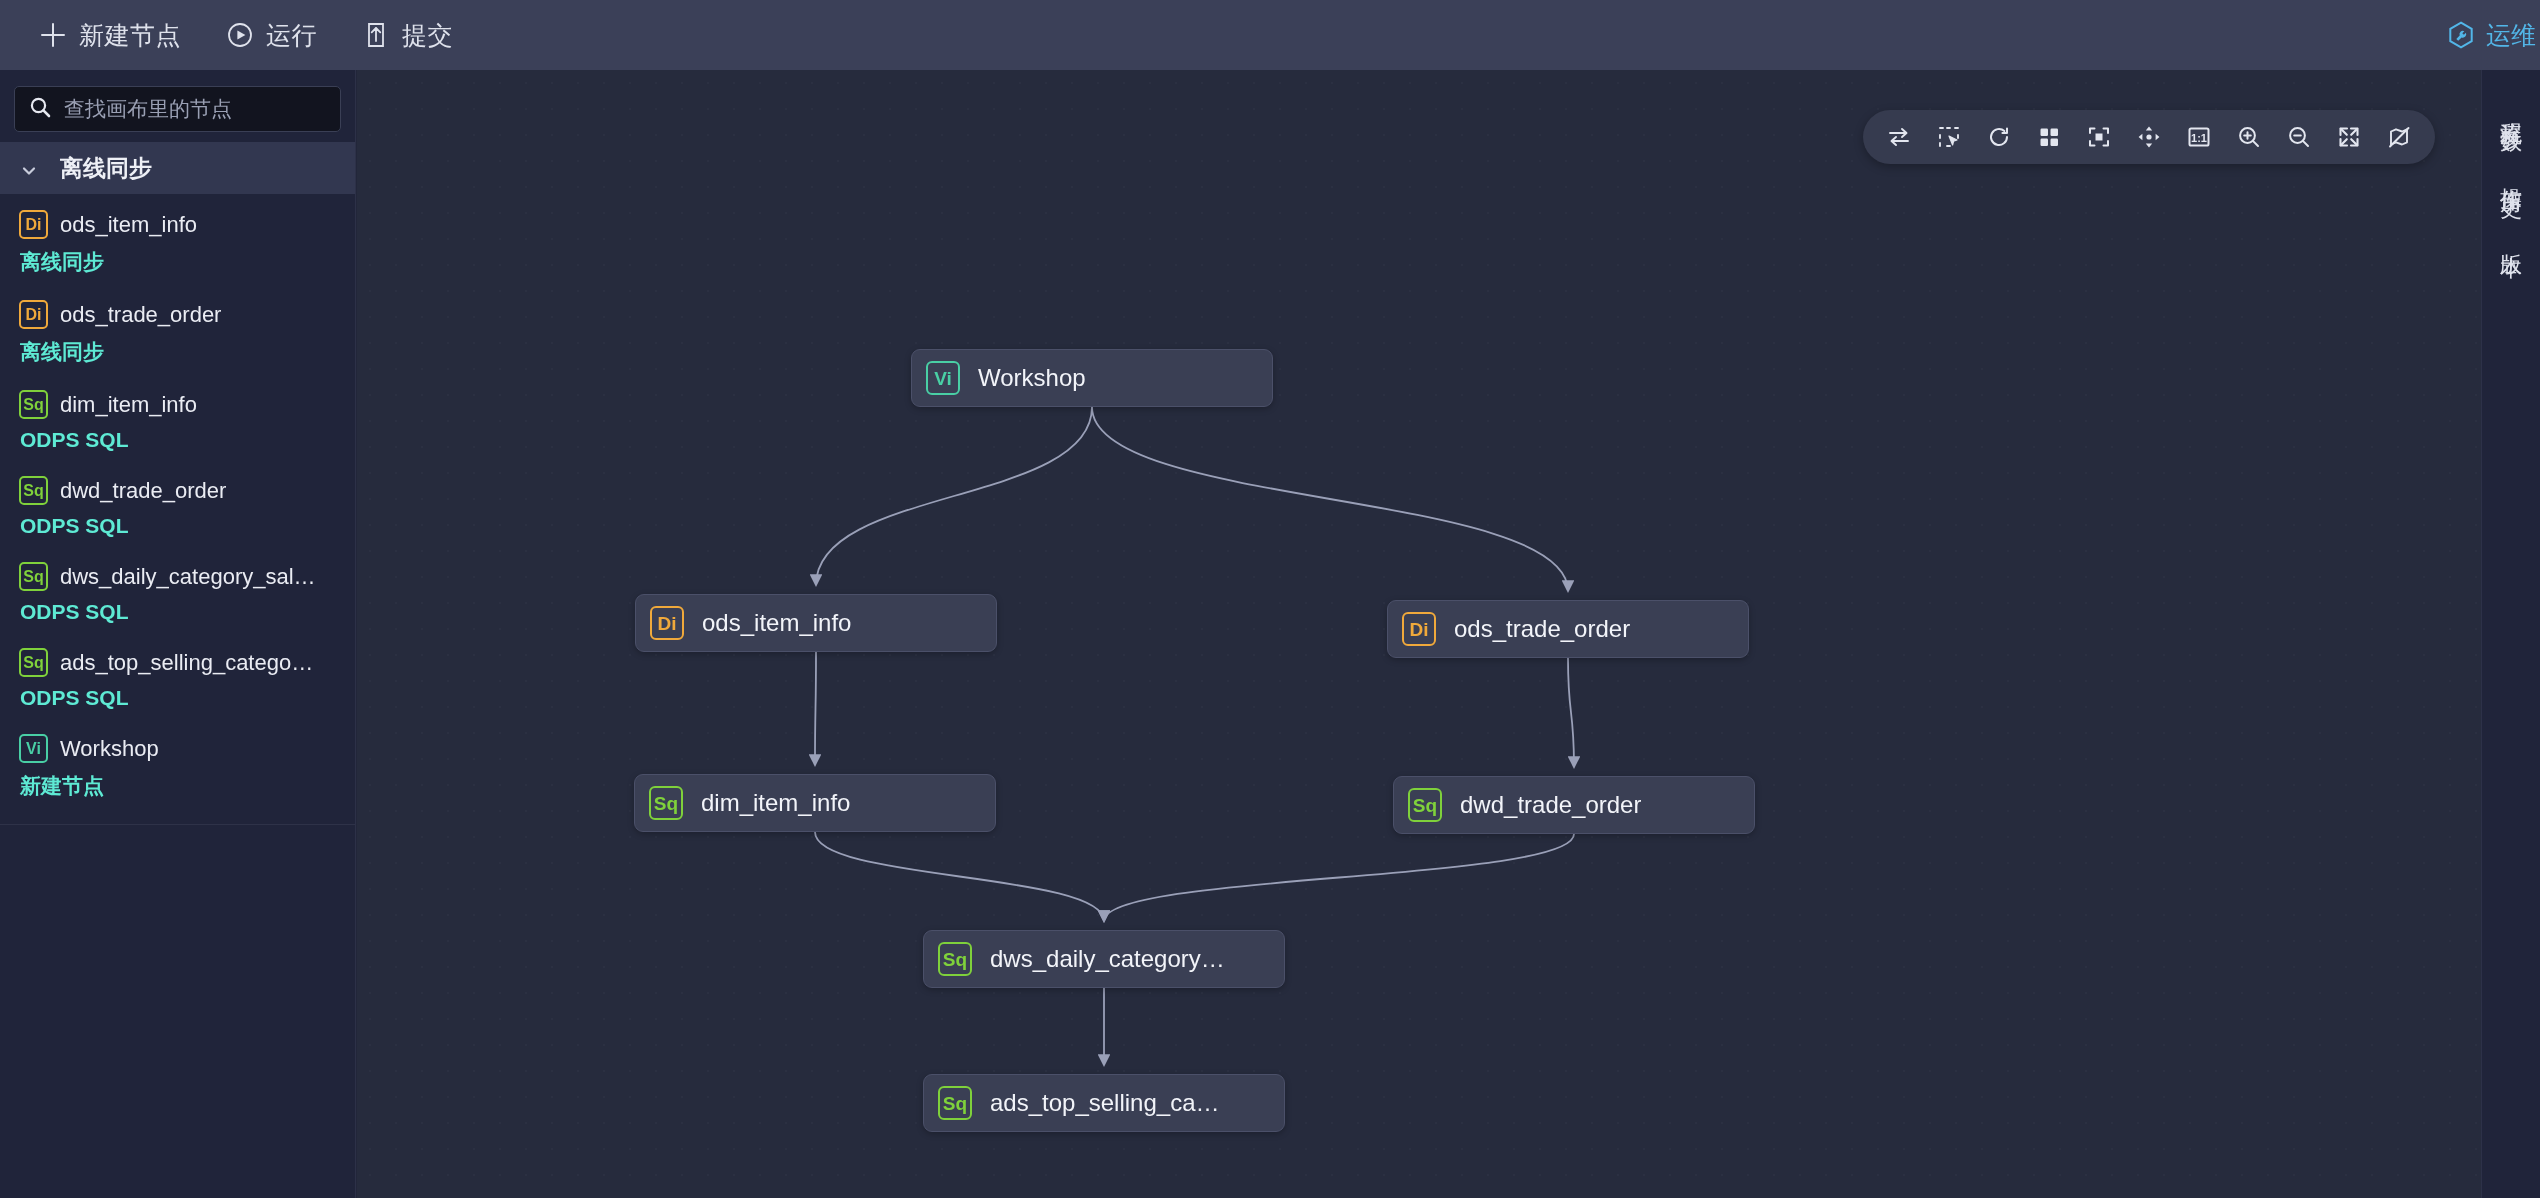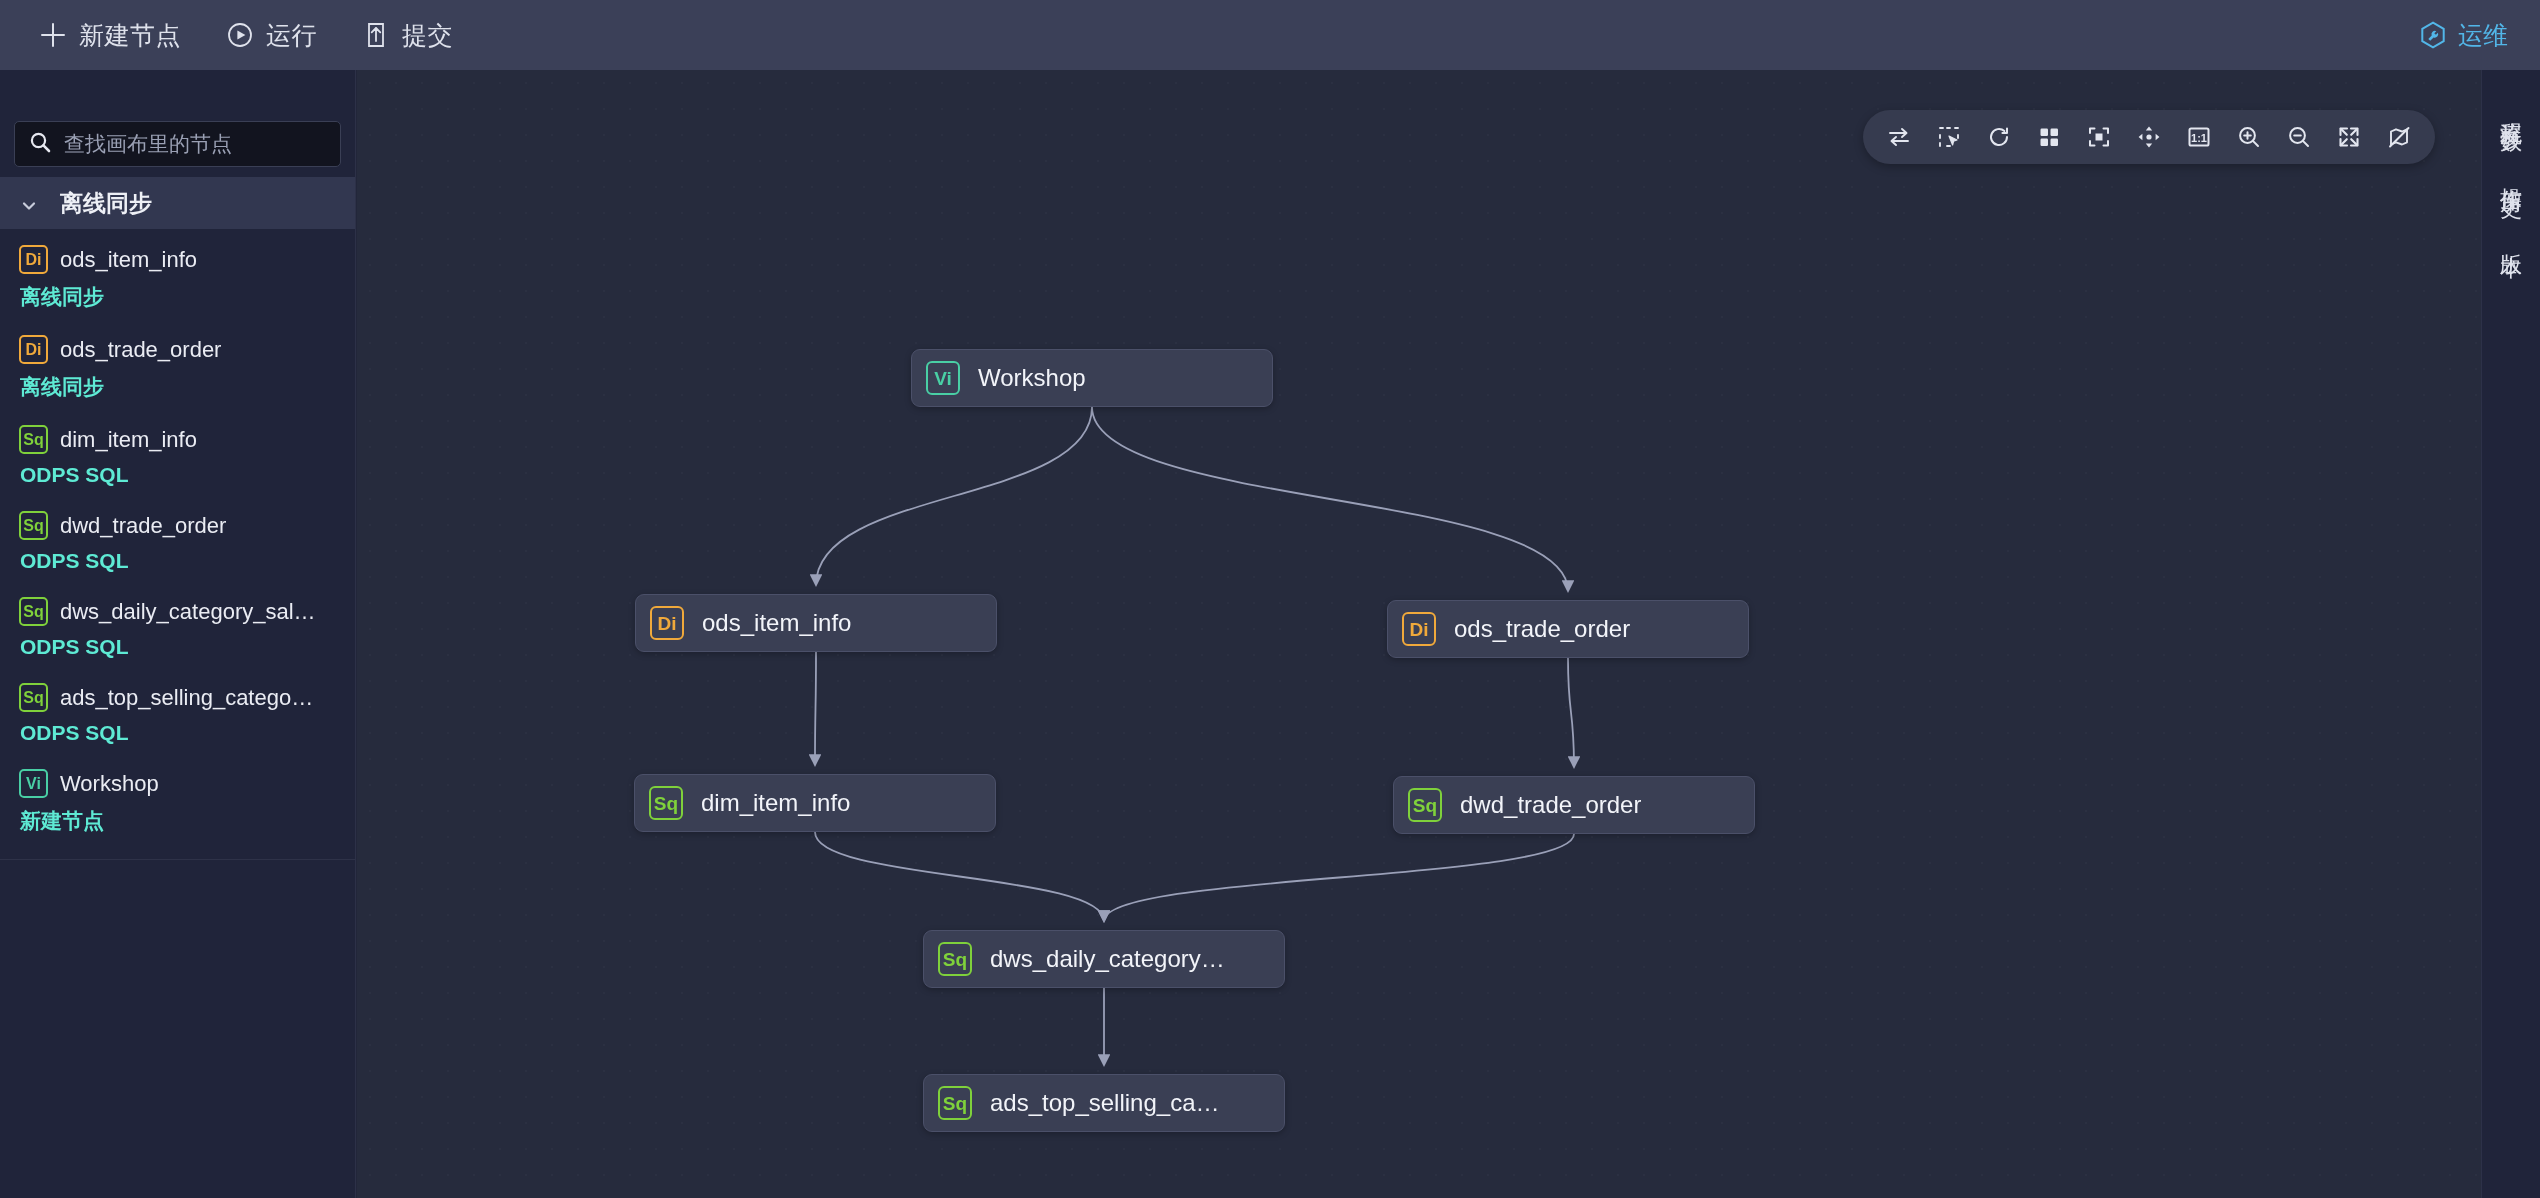--- a/index.html
+++ b/index.html
@@ -22,32 +22,32 @@
   .tb-btn {
     display: flex; align-items: center; gap: 11px;
     height: 82px; padding: 0 22px;
     color: #dfe2ec; font-size: 25px; letter-spacing: .5px;
     cursor: pointer; user-select: none;
   }
   .tb-icon { width: 30px; height: 30px; display: block; flex: none; }
   .tb-spacer { flex: 1 1 auto; }
   .topbar-right {
     display: flex; align-items: center; gap: 10px;
-    padding-right: 32px; height: 70px; cursor: pointer;
+    padding-right: 4px; height: 70px; cursor: pointer;
   }
   .ops-label { color: #52b6e8; font-size: 25px; }
 
   
   .sidebar {
     position: absolute; left: 0; top: 70px; width: 356px; height: 1128px;
     background: #20243a;
     border-right: 1px solid #2d3148;
     overflow: hidden;
   }
-  .search-wrap { padding: 16px 14px 10px 14px; margin-top: 35px; }
+  .search-wrap { padding: 16px 14px 10px 14px; }
   .search-box {
     display: flex; align-items: center; gap: 12px;
     height: 46px; border-radius: 5px;
     background: #12141f; border: 1px solid #3a3f55;
     padding: 0 13px;
   }
   .search-box input {
     flex: 1; background: transparent; border: none; outline: none;
     color: #d6d9e3; font-size: 21px;
     font-family: "Liberation Sans", "DejaVu Sans", sans-serif;

